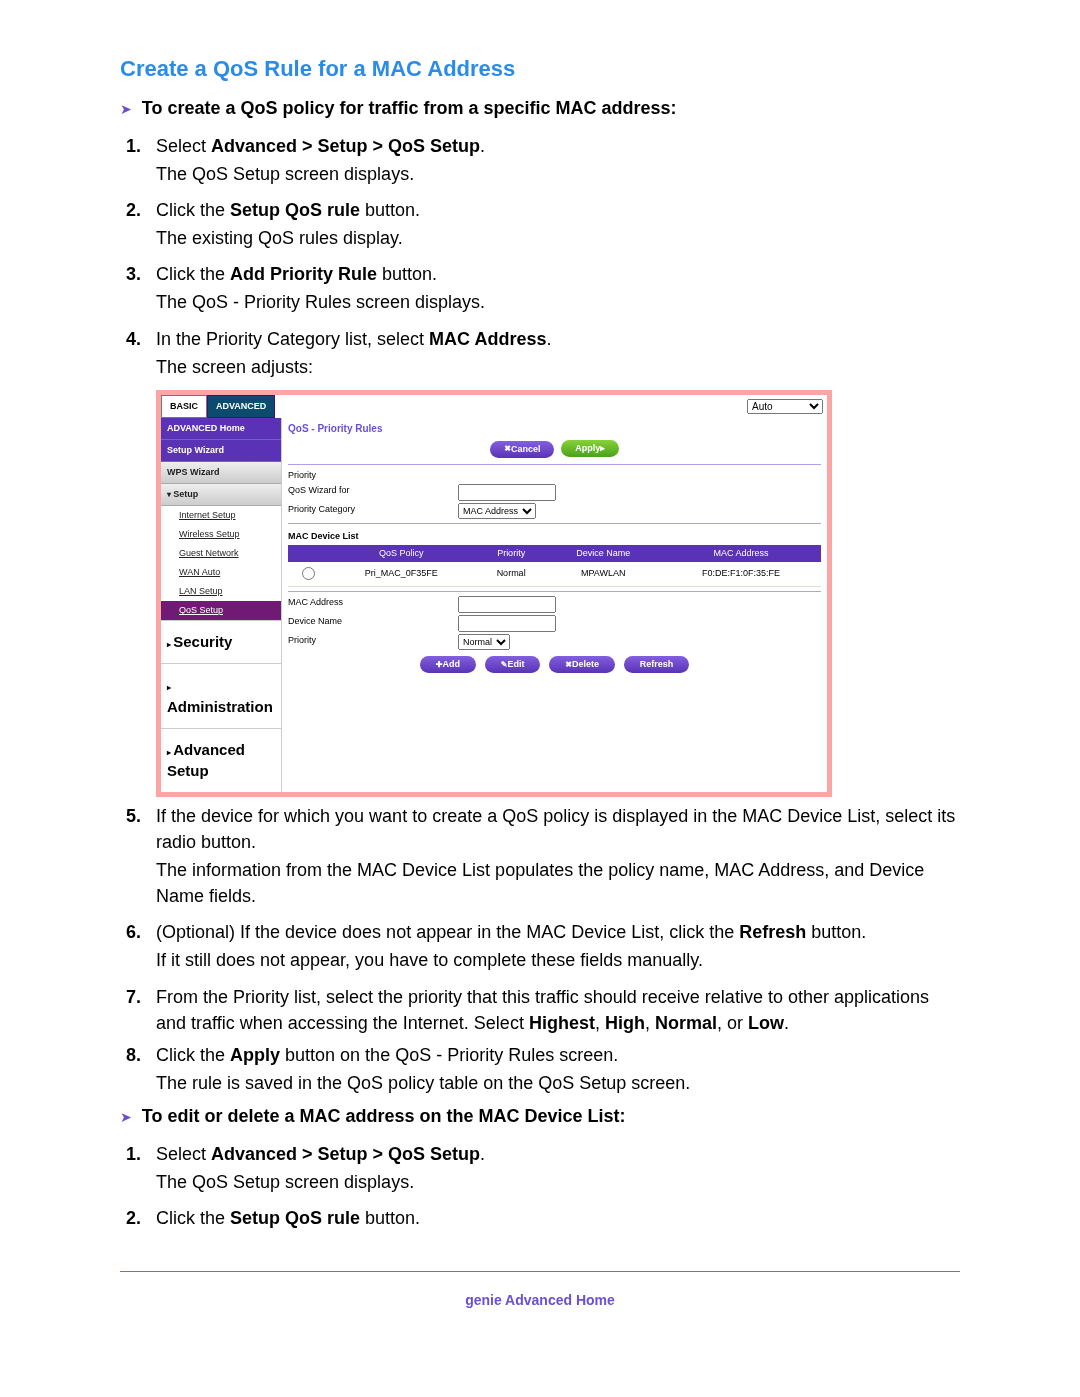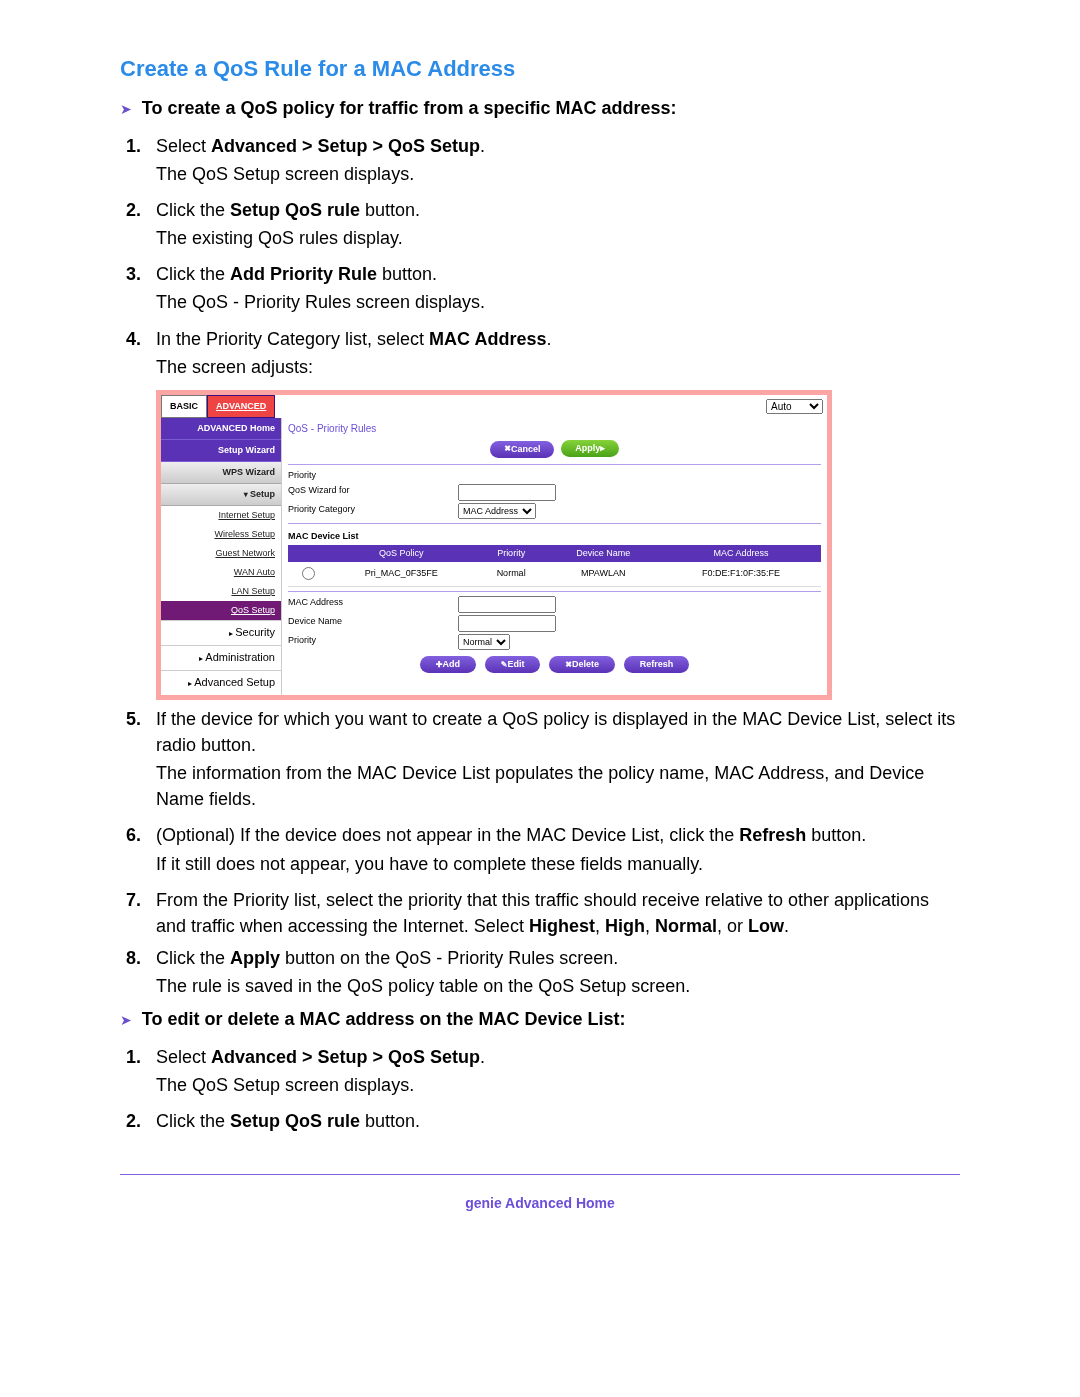--- a/index.html
+++ b/index.html
@@ -79,43 +79,41 @@
   }
   .ss-tab {
     padding: 4px 8px;
     font-weight: bold;
     font-size: 9px;
     border: 1px solid #777;
     background: #fff;
     color: #000;
   }
   .ss-tab.active {
-    background: #ef4444;
+    background: #0c4a6e;
     color: #fff;
     border-color: #3d0f82;
-    text-decoration: underline;
   }
   .ss-auto {
     margin-left: auto;
     display: flex;
     align-items: center;
     padding-right: 4px;
   }
   .ss-auto select {
     font-size: 10px;
-    width: 57px;
+    width: 76px;
   }
   .ss-body {
     display: flex;
   }
   .ss-side {
     width: 120px;
     border-right: 1px solid #ccc;
     background: #fff;
-    text-align: right;
   }
   .side-btn {
     background: #5a32b5;
     color: #fff;
     font-weight: bold;
     font-size: 9px;
     padding: 4px 6px;
     border-bottom: 1px solid #7b5bd4;
   }
   .side-btn.grey {
@@ -128,35 +126,35 @@
     padding: 3px 6px 3px 18px;
     color: #222;
     text-decoration: underline;
   }
   .side-item.sel {
     background: #701a75;
     color: #fff;
     text-decoration: underline;
   }
   .side-section {
-    font-size: 11px;
-    font-weight: normal;
-    padding: 4px 6px;
+    font-size: 15px;
+    font-weight: bold;
+    padding: 10px 6px;
     border-top: 1px solid #ccc;
   }
   .caret::before { content: "▸ "; font-size: 8px; }
   .caret-down::before { content: "▾ "; font-size: 8px; }
 
   .ss-main {
     flex: 1;
     padding: 4px 6px 8px 6px;
   }
   .panel-title {
     color: #6b4fd9;
-    font-weight: normal;
+    font-weight: bold;
     font-size: 10px;
     margin-bottom: 4px;
   }
   .btn-row {
     text-align: center;
     margin: 2px 0 6px 0;
   }
   .btn {
     display: inline-flex;
     align-items: center;

